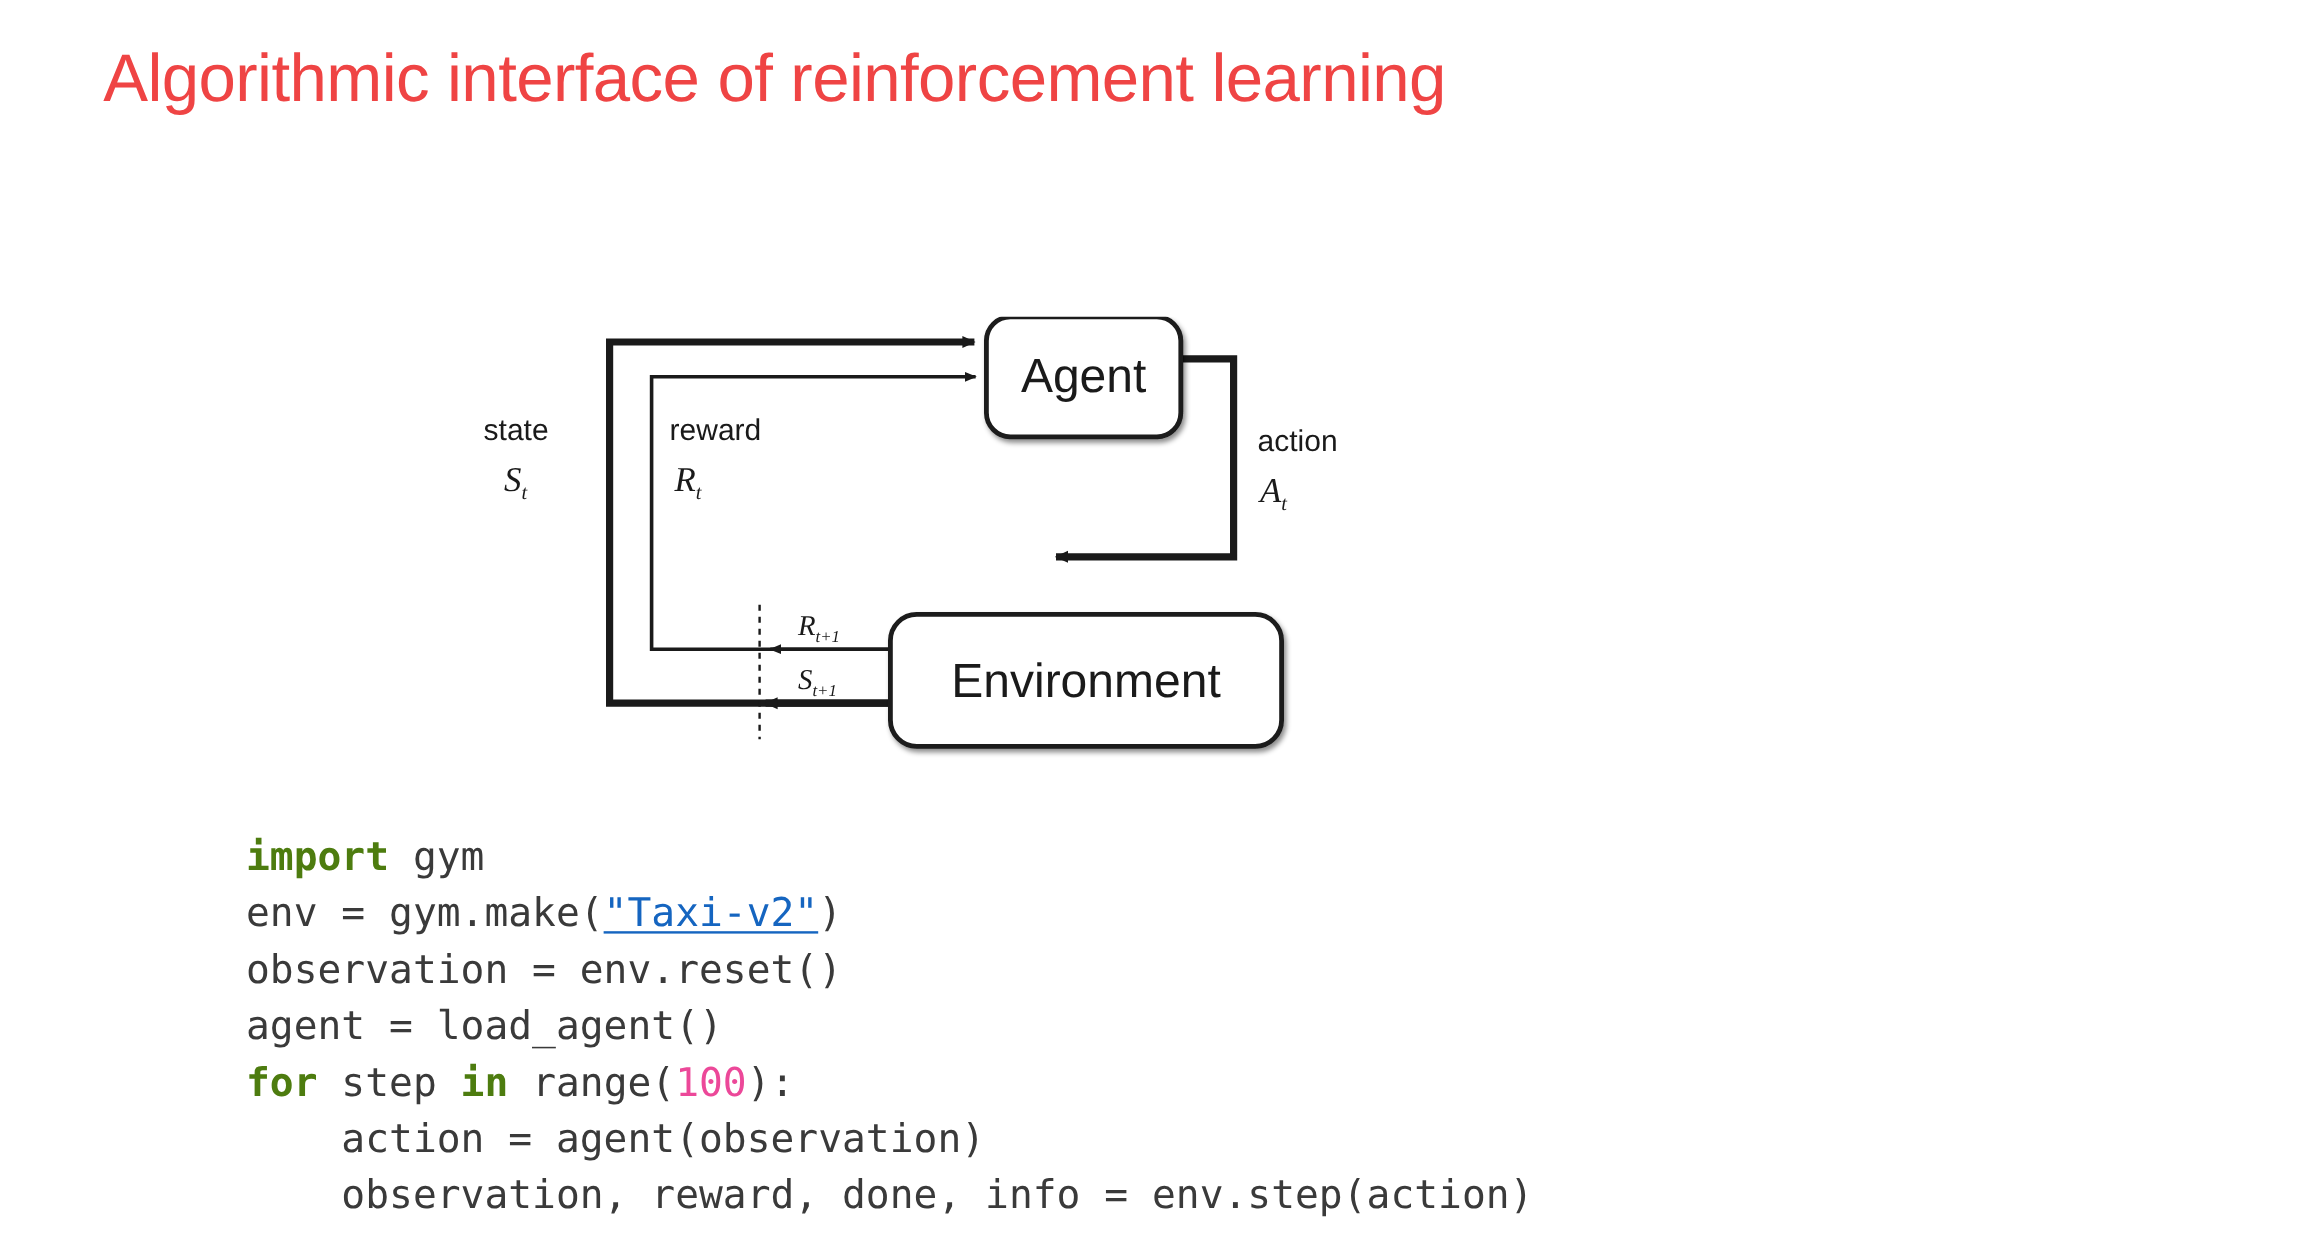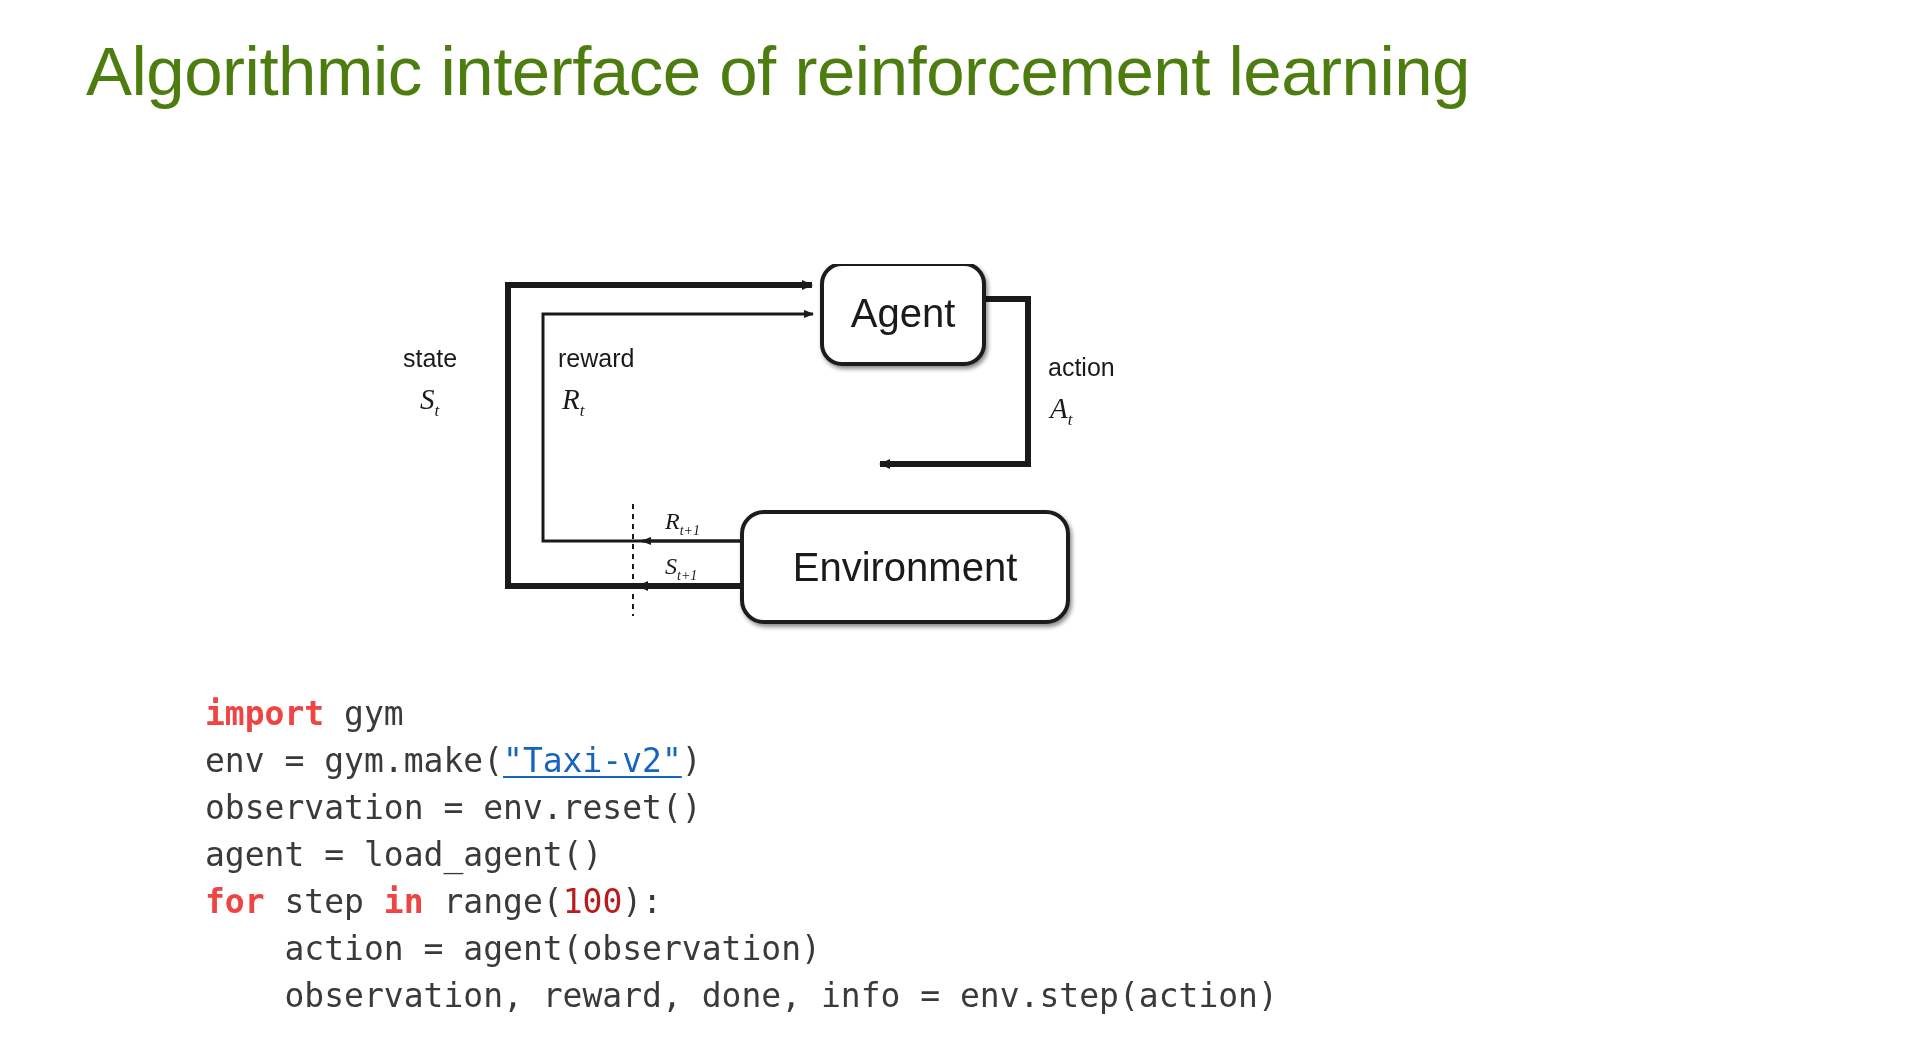--- a/index.html
+++ b/index.html
@@ -23,25 +23,25 @@
     background: #ffffff;
   }
 
   
   .slide-title {
     position: absolute;
     left: 86px;
     top: 36px;
     width: 1790px;
     font-family: "Liberation Sans", sans-serif;
-    font-size: 69px;
+    font-size: 56px;
     font-weight: 400;
     line-height: 1.05;
     letter-spacing: -0.5px;
-    color: #4d7c0f;
+    color: #ef4444;
     white-space: nowrap;
   }
 
   
   .diagram-wrap {
     position: absolute;
     left: 380px;
     top: 264px;
     width: 820px;
     height: 400px;
@@ -91,22 +91,22 @@
     position: absolute;
     left: 205px;
     top: 690px;
     font-family: "DejaVu Sans Mono", monospace;
     font-size: 33px;
     line-height: 47px;
     color: #3a3a3a;
     white-space: pre;
   }
   .code-line { white-space: pre; }
-  .kw { font-weight: bold; color: #ef4444; }
-  .num { color: #b91c1c; text-align: center; }
+  .kw { font-weight: bold; color: #4d7c0f; }
+  .num { color: #ec4899; text-align: center; }
   .lnk {
     color: #1565c0;
     text-decoration: underline;
     text-decoration-thickness: 2px;
     text-underline-offset: 4px;
   }
 </style>
 </head>
 <body>
 

